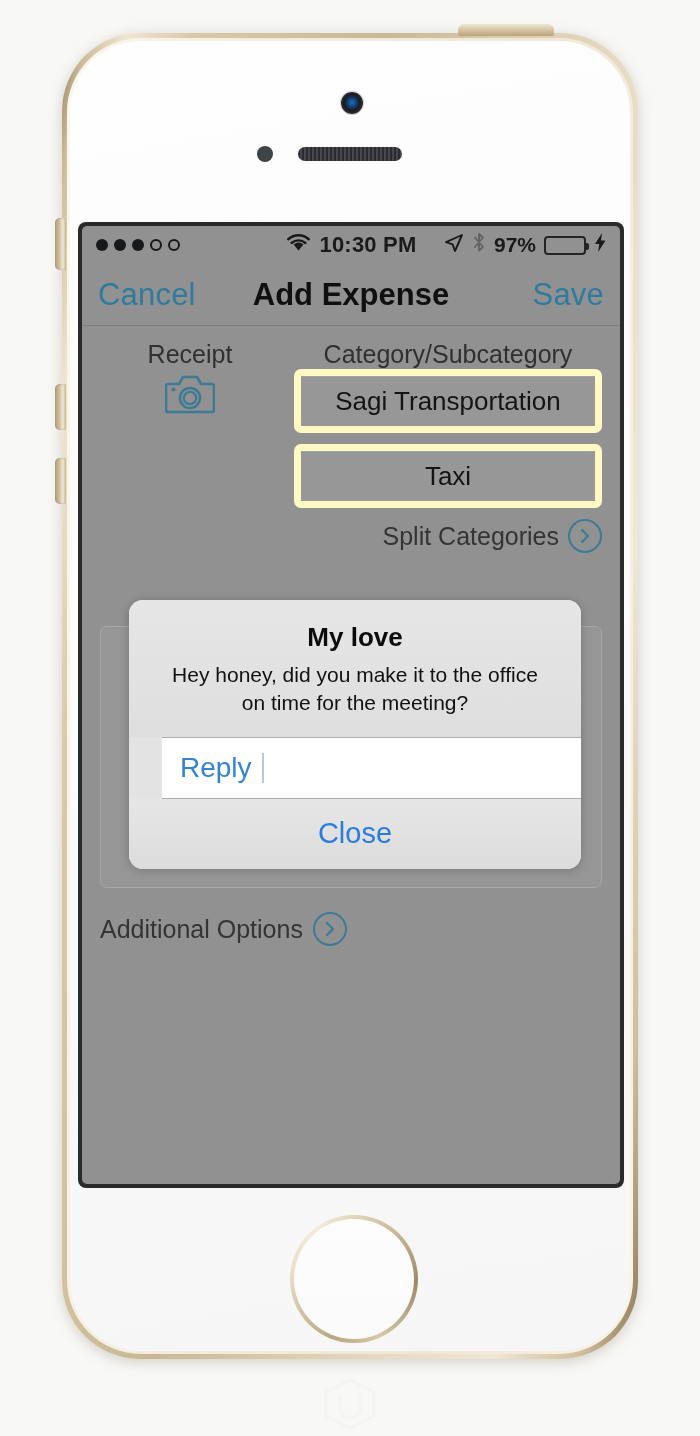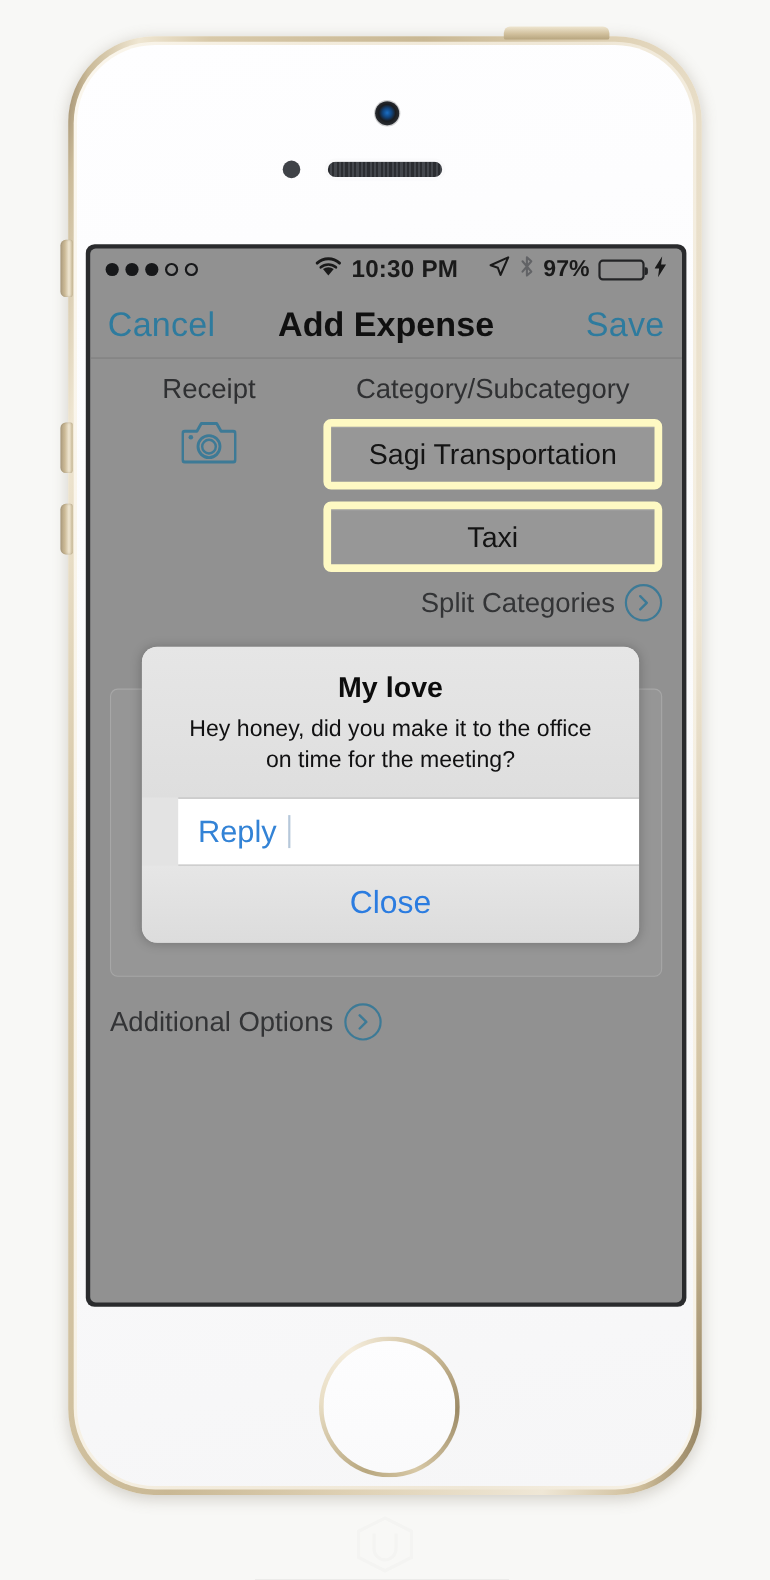--- a/index.html
+++ b/index.html
@@ -238,21 +238,20 @@
   
   .content { position: relative; padding: 14px 18px 0 18px; }
   .form-row { display: flex; gap: 14px; }
   .col-receipt { width: 180px; text-align: center; }
   .col-category { flex: 1; }
 
   .field-label {
     font-size: 25px;
     color: #2f3032;
     text-align: center;
-    margin-bottom: 12px;
     white-space: nowrap;
   }
   .camera-icon-wrap { display: flex; justify-content: center; margin-top: 4px; }
 
   .text-field {
     background: rgba(255,255,255,0.06);
     border: 7px solid #fef9c3;
     border-radius: 7px;
     height: 50px;
     display: flex;
@@ -309,21 +308,21 @@
 
   
   .dialog-backdrop {
     position: absolute;
     inset: 0;
     background: transparent;
   }
   .dialog {
     position: absolute;
     left: 47px;
-    top: 362px;
+    top: 374px;
     width: 452px;
     border-radius: 14px;
     overflow: hidden;
     background: #e3e3e3;
     box-shadow: 0 1px 10px rgba(0,0,0,.22);
   }
   .dialog-head {
     padding: 22px 22px 20px 22px;
     text-align: center;
     background: linear-gradient(180deg,#e6e6e6,#dedede);

